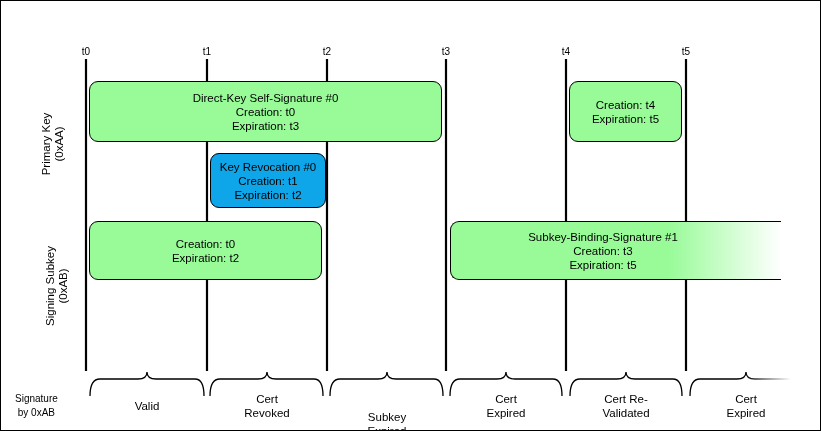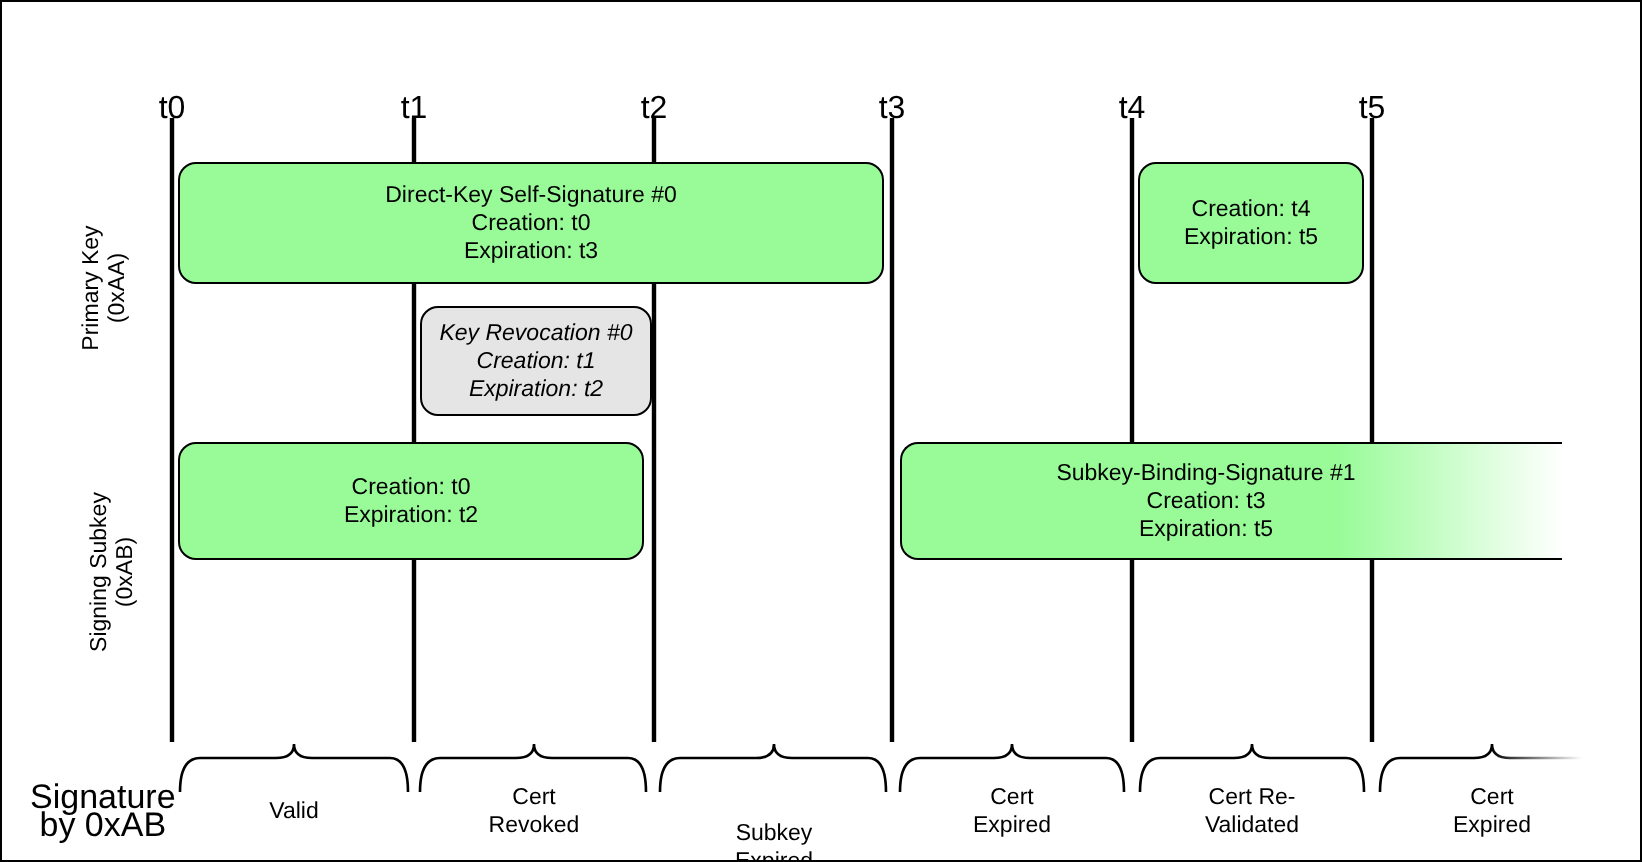--- a/index.html
+++ b/index.html
@@ -21,21 +21,21 @@
   }
   #diagram-svg {
     position: absolute;
     left: 0;
     top: 0;
     width: 821px;
     height: 431px;
   }
   .tick-label {
     position: absolute;
-    font-size: 16px;
+    font-size: 10px;
     color: #000;
     white-space: nowrap;
     transform: translateX(-50%);
   }
   .row-label {
     position: absolute;
     font-size: 11.5px;
     color: #000;
     text-align: center;
     line-height: 13px;
@@ -53,38 +53,38 @@
     align-items: center;
     justify-content: center;
     font-size: 11.5px;
     line-height: 14px;
     color: #000000;
     text-align: center;
     overflow: hidden;
   }
   .sig-box .ln { display: block; }
   .box-green { background: #98fb98; }
-  .box-red   { background: #e5e5e5; font-style: italic; }
+  .box-red   { background: #0ea5e9; }
   .box-fade  {
     background: linear-gradient(to right, #98fb98 0%, #98fb98 66%, #ffffff 100%);
     border-right: none;
     border-radius: 9px 0 0 9px;
   }
   .period-label {
     position: absolute;
     font-size: 11.5px;
     line-height: 14px;
     color: #000000;
     text-align: center;
     white-space: nowrap;
     transform: translateX(-50%);
   }
   .corner-label {
     position: absolute;
-    font-size: 17px;
+    font-size: 10px;
     line-height: 14px;
     color: #000000;
     text-align: center;
     white-space: nowrap;
   }
 </style>
 </head>
 <body>
 
 <div id="canvas">

